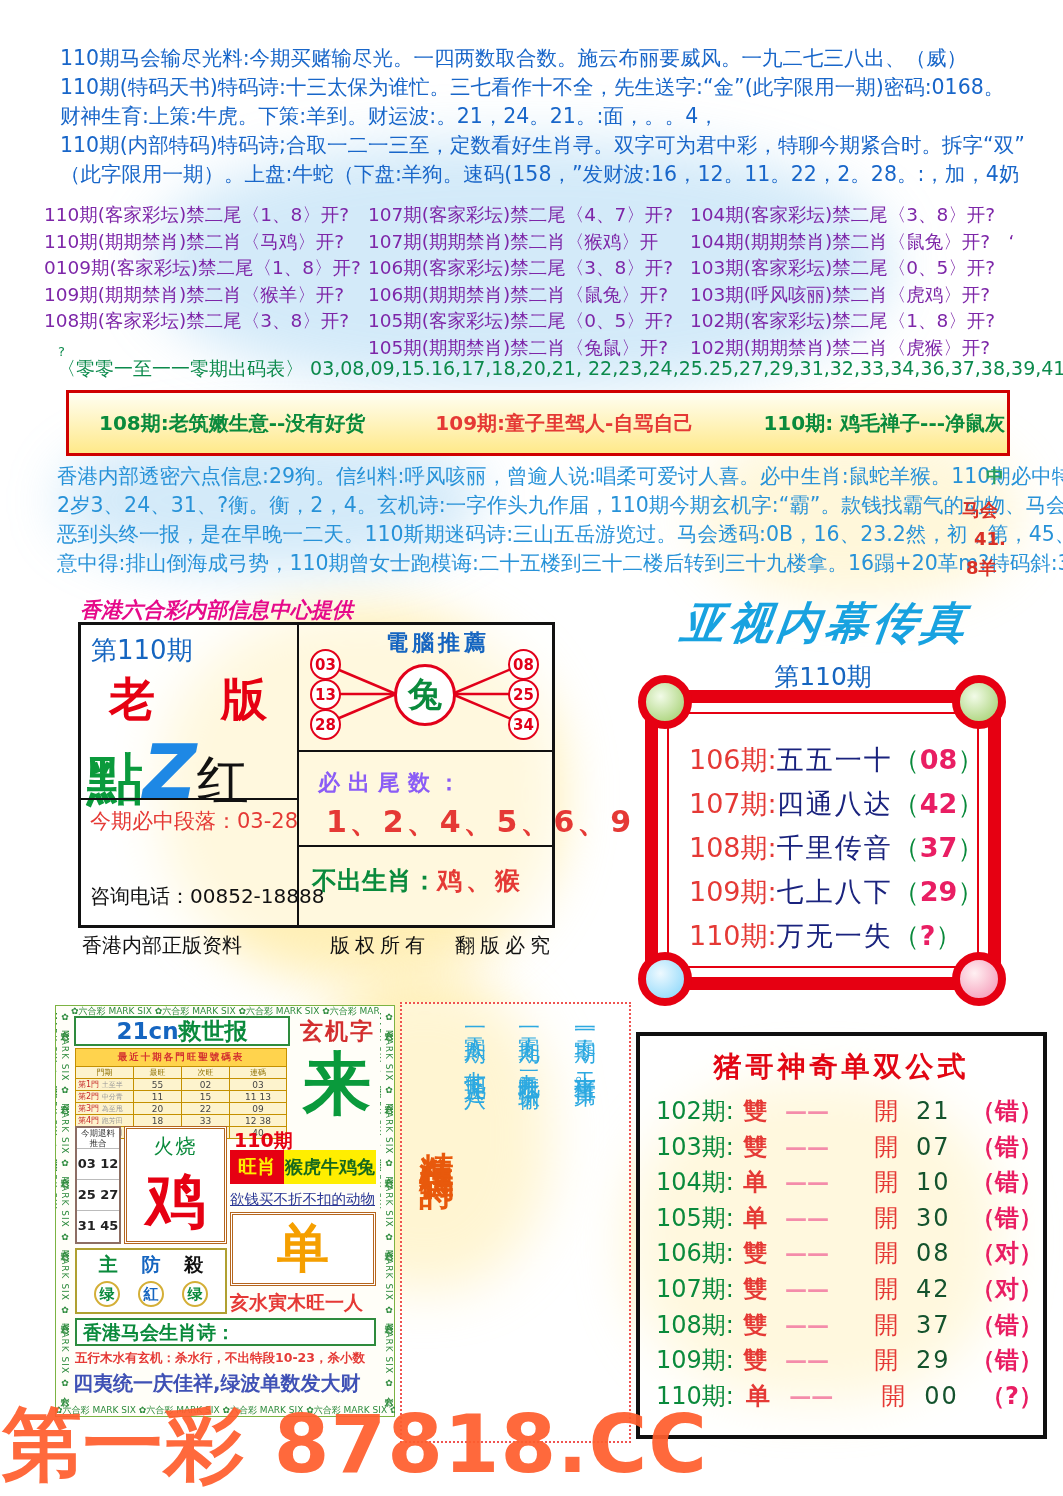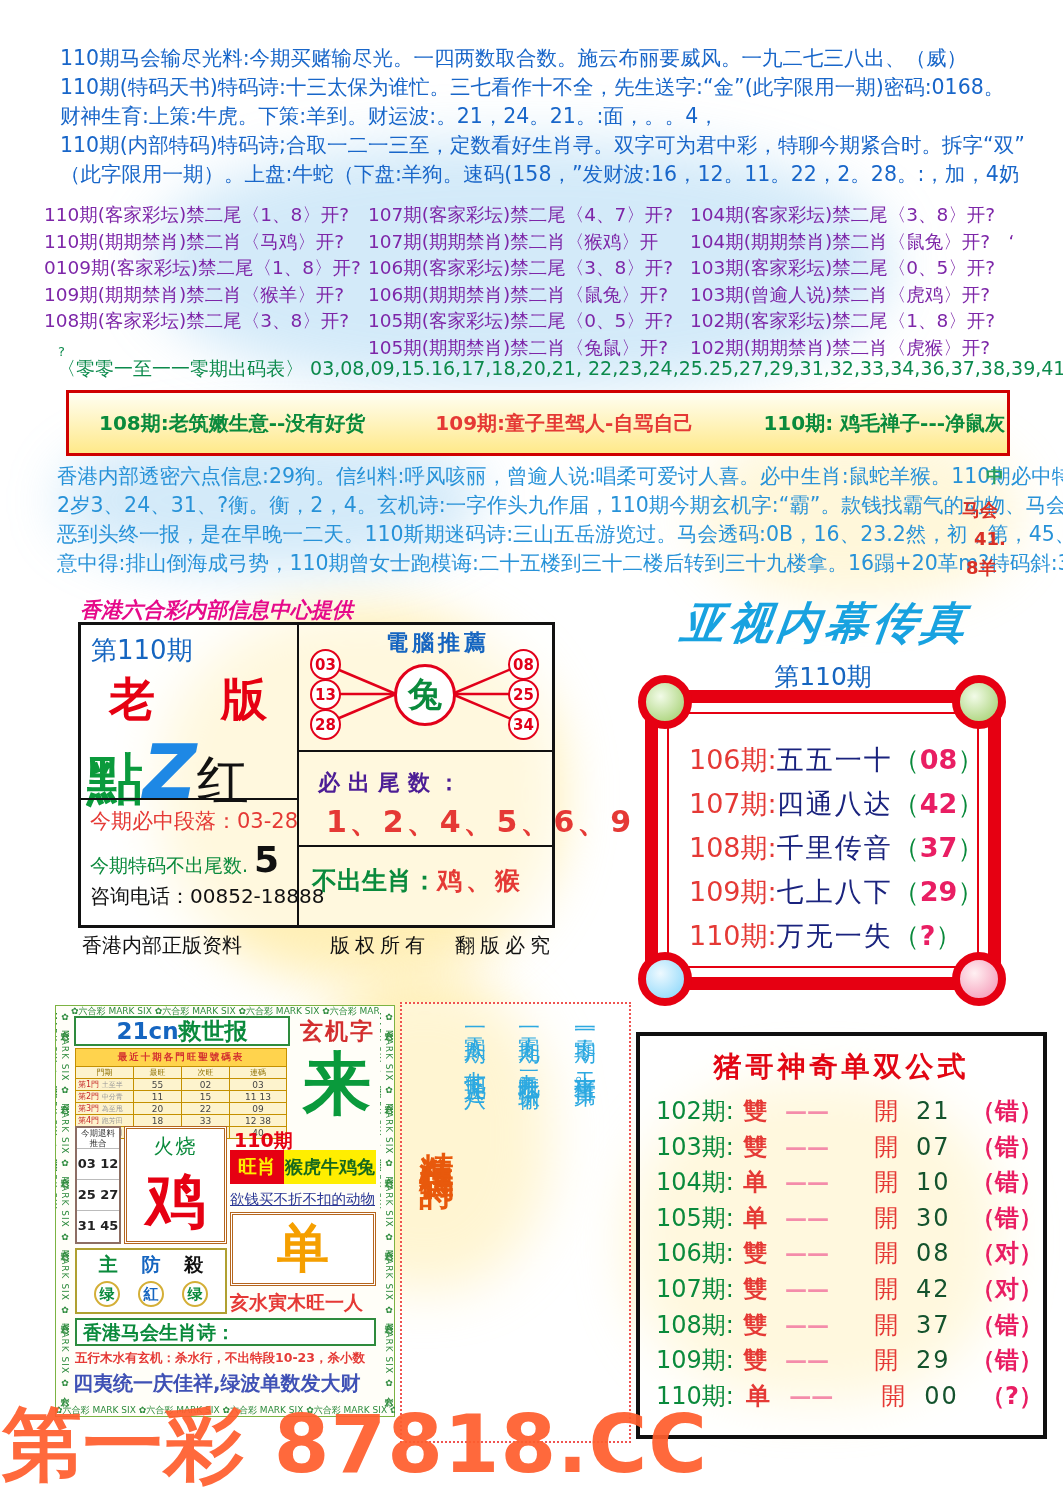--- a/index.html
+++ b/index.html
@@ -53,21 +53,21 @@
   .il-range { position:absolute; left:9px; top:182px; color:#e53935; font-size:21px; white-space:nowrap; }
   .il-tail { position:absolute; left:9px; top:214px; color:#0a8a3c; font-size:19px; white-space:nowrap; }
   .il-tail b { color:#111; font-size:36px; font-weight:600; }
   .il-phone { position:absolute; left:9px; top:258px; color:#111; font-size:20px; white-space:nowrap; }
   .ir-title { left:386px; top:628px; color:#1565c0; font-size:22px; font-weight:bold; letter-spacing:4px; }
   .num-circle { border:2.5px solid #e2001a; border-radius:50%; color:#e2001a; font-size:15px; font-weight:bold;
     width:31px; height:31px; display:flex; align-items:center; justify-content:center; background:#fff; }
   .big-circle { left:394px; top:664px; width:62px; height:62px; border:3px solid #e2001a; border-radius:50%;
     color:#0a8a3c; font-size:34px; font-weight:bold; display:flex; align-items:center; justify-content:center; background:#fff; }
   .sec-div { background:#111; height:2px; }
-  .tails-label { left:318px; top:768px; color:#4c1d95; font-size:22px; font-weight:bold; letter-spacing:8px; }
+  .tails-label { left:318px; top:768px; color:#8b5cf6; font-size:22px; font-weight:bold; letter-spacing:8px; }
   .tails-vals { left:326px; top:802px; color:#e53935; font-size:30px; font-weight:bold; letter-spacing:3px; }
   .nosx { left:312px; top:864px; font-size:25px; font-weight:bold; white-space:nowrap; }
   .nosx .g { color:#0a8a3c; } .nosx .r { color:#e53935; letter-spacing:4px; }
   .cap { top:932px; color:#111; font-size:20px; white-space:nowrap; }
 
   
   .fax-title { left:630px; top:594px; width:390px; text-align:center; color:#18a2e0; font-size:44px; font-weight:bold;
     font-style:italic; letter-spacing:4px; transform:skewX(-7deg); white-space:nowrap; }
   .fax-period { left:645px; top:660px; width:356px; text-align:center; color:#1565c0; font-size:25px; }
   .fax-frame { left:645px; top:690px; width:356px; height:300px; border:13px solid #e60012; border-radius:10px; background:#fff; }
@@ -186,21 +186,21 @@
     <div class="line">106期(客家彩坛)禁二尾〈3、8〉开?</div>
     <div class="line">106期(期期禁肖)禁二肖〈鼠兔〉开?</div>
     <div class="line">105期(客家彩坛)禁二尾〈0、5〉开?</div>
     <div class="line">105期(期期禁肖)禁二肖〈兔鼠〉开?</div>
   </div>
 <div id="ban3" class="layer ban-col abs">
 
 <div class="line">104期(客家彩坛)禁二尾〈3、8〉开?</div>
     <div class="line">104期(期期禁肖)禁二肖〈鼠兔〉开?　‘</div>
     <div class="line">103期(客家彩坛)禁二尾〈0、5〉开?</div>
-    <div class="line">103期(曾逾人说)禁二肖〈虎鸡〉开?</div>
+    <div class="line">103期(呼风咳丽)禁二肖〈虎鸡〉开?</div>
     <div class="line">102期(客家彩坛)禁二尾〈1、8〉开?</div>
     <div class="line">102期(期期禁肖)禁二肖〈虎猴〉开?</div>
   </div>
 
 <div class="layer code-mark abs">?</div>
 <div class="layer code-line abs">
   <span>〈零零一至一一零期出码表〉</span>
   <span>03,08,09,15.16,17,18,20,21, 22,23,24,25.25,27,29,31,32,33,34,36,37,38,39,41,42,43, 46</span>
 </div>
 
@@ -225,21 +225,20 @@
 <div class="layer provider abs">香港六合彩内部信息中心提供</div>
 <div class="layer info-box abs">
   <div class="info-left">
     <div class="il-period">第110期</div>
     <div class="il-edition">老版</div>
     <div class="il-dzh">
       <span class="il-dian">點</span><span class="il-z">Z</span><span class="il-hong">红</span>
     </div>
     <div class="il-div"></div>
     <div class="il-range">今期必中段落：03-28</div>
-    <div class="il-tail"><span>今期特码不出尾数.</span> <b>5</b></div>
     <div class="il-phone">咨询电话：00852-18888</div>
   </div>
 </div>
 <div class="layer ir-title abs">電腦推薦</div>
 <svg class="lines" style="left:296px;top:648px;" width="256" height="100">
   <line x1="29" y1="16" x2="100" y2="46" stroke="#e2001a" stroke-width="2.5"></line>
   <line x1="29" y1="46" x2="100" y2="46" stroke="#e2001a" stroke-width="2.5"></line>
   <line x1="29" y1="76" x2="100" y2="46" stroke="#e2001a" stroke-width="2.5"></line>
   <line x1="156" y1="46" x2="227" y2="16" stroke="#e2001a" stroke-width="2.5"></line>
   <line x1="156" y1="46" x2="227" y2="46" stroke="#e2001a" stroke-width="2.5"></line>

